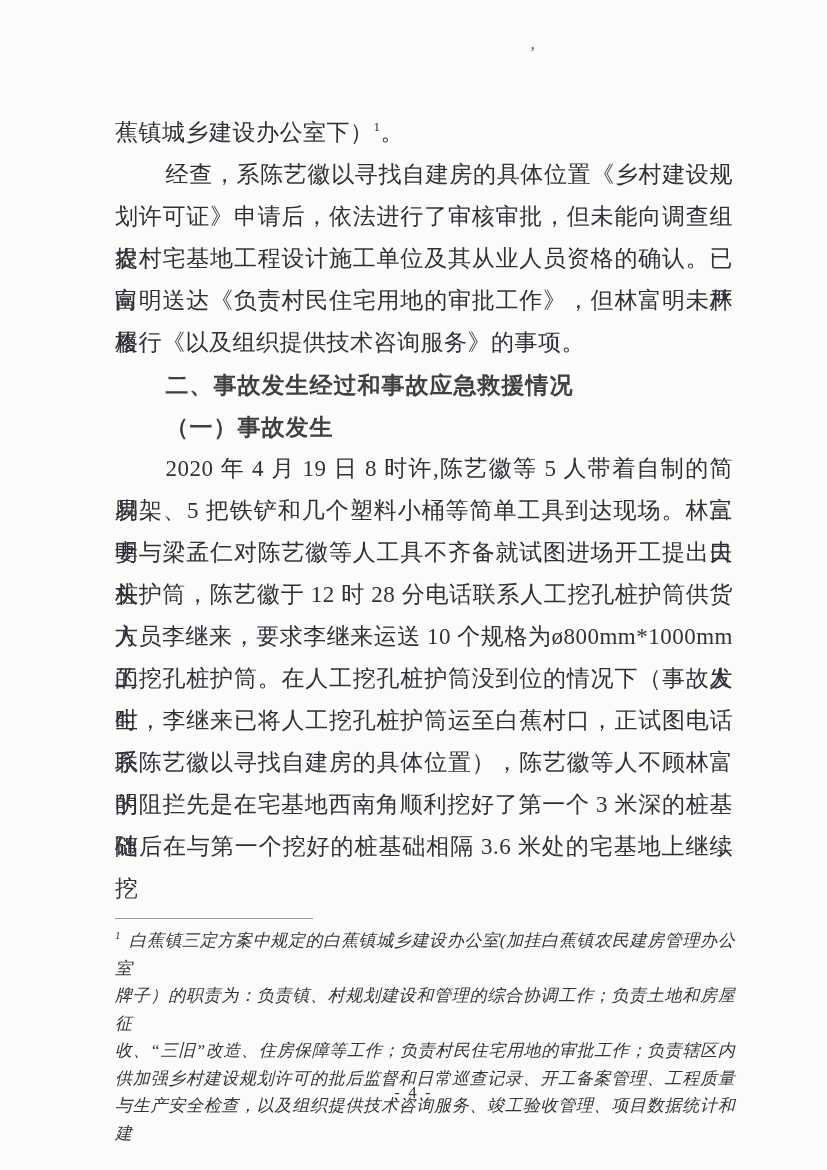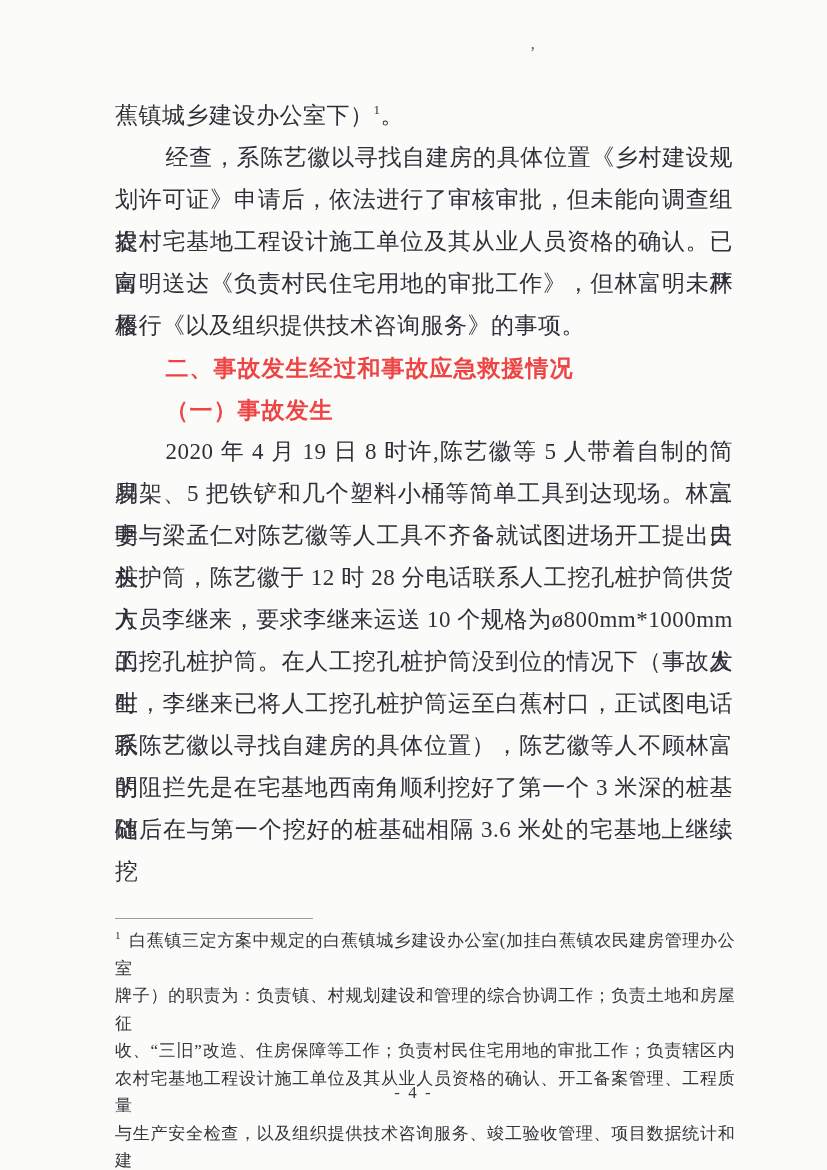--- a/index.html
+++ b/index.html
@@ -10,58 +10,59 @@
     overflow:hidden;
     font-family:"Liberation Serif", serif;
     color:#30303a;
   }
   .artifact{
     position:absolute;left:530px;top:44px;
     font-size:16px;color:#55555e;
     font-family:"Liberation Serif", serif;
   }
   .content{
-    position:absolute;left:115px;top:95px;width:618px;
+    position:absolute;left:115px;top:112px;width:618px;
   }
   .line{
     height:42px;line-height:42px;
     font-size:23px;
     white-space:nowrap;
     letter-spacing:0.5px;
   }
   .line.fill{
     white-space:normal;
     text-align:justify;
     text-align-last:justify;
     text-justify:inter-character;
   }
   .indent{text-indent:2.2em;}
   .heading{
     font-family:"Liberation Sans", sans-serif;
     font-weight:bold;
-    color:#ef4444;
+    color:#404040;
     letter-spacing:1px;
   }
   sup.fnref{
     font-size:13px;vertical-align:super;line-height:0;
     font-family:"Liberation Serif", serif;
   }
   .footnote{
     position:absolute;left:115px;top:918px;width:620px;
     color:#34343c;
   }
   .fn-sep{
     width:198px;height:0;
     border-top:1.5px solid #9a9aa0;
     margin-bottom:8px;
   }
   .fn-line{
     font-size:17px;line-height:27.5px;
     white-space:nowrap;
     letter-spacing:0.3px;
+    font-style:italic;
   }
   .fn-line.fill{
     white-space:normal;
     text-align:justify;
     text-align-last:justify;
     text-justify:inter-character;
   }
   .fn-line sup{font-size:11px;line-height:0;margin-right:8px;}
   .footer{
     position:absolute;left:0;top:1082px;width:827px;
@@ -100,20 +101,20 @@
     <div class="line fill">系陈艺徽以寻找自建房的具体位置），陈艺徽等人不顾林富明</div>
     <div class="line fill">的阻拦先是在宅基地西南角顺利挖好了第一个 3 米深的桩基础，</div>
     <div class="line fill">随后在与第一个挖好的桩基础相隔 3.6 米处的宅基地上继续挖</div>
   </div>
 
   <div class="footnote">
     <div class="fn-sep"></div>
     <div class="fn-line fill"><sup>1</sup><span>白蕉镇三定方案中规定的白蕉镇城乡建设办公室(加挂白蕉镇农民建房管理办公室</span></div>
     <div class="fn-line fill">牌子）的职责为：负责镇、村规划建设和管理的综合协调工作；负责土地和房屋征</div>
     <div class="fn-line fill">收、“三旧”改造、住房保障等工作；负责村民住宅用地的审批工作；负责辖区内</div>
-    <div class="fn-line fill">农村宅基地工程设计施工单位及其从业人员资格的确认、开工备案管理、工程质量</div>
+    <div class="fn-line fill">供加强乡村建设规划许可的批后监督和日常巡查记录、开工备案管理、工程质量</div>
     <div class="fn-line fill">与生产安全检查，以及组织提供技术咨询服务、竣工验收管理、项目数据统计和建</div>
 
   </div>
 
   <div class="footer">- 4 -</div>
 
 </div>
 
 </body></html>

